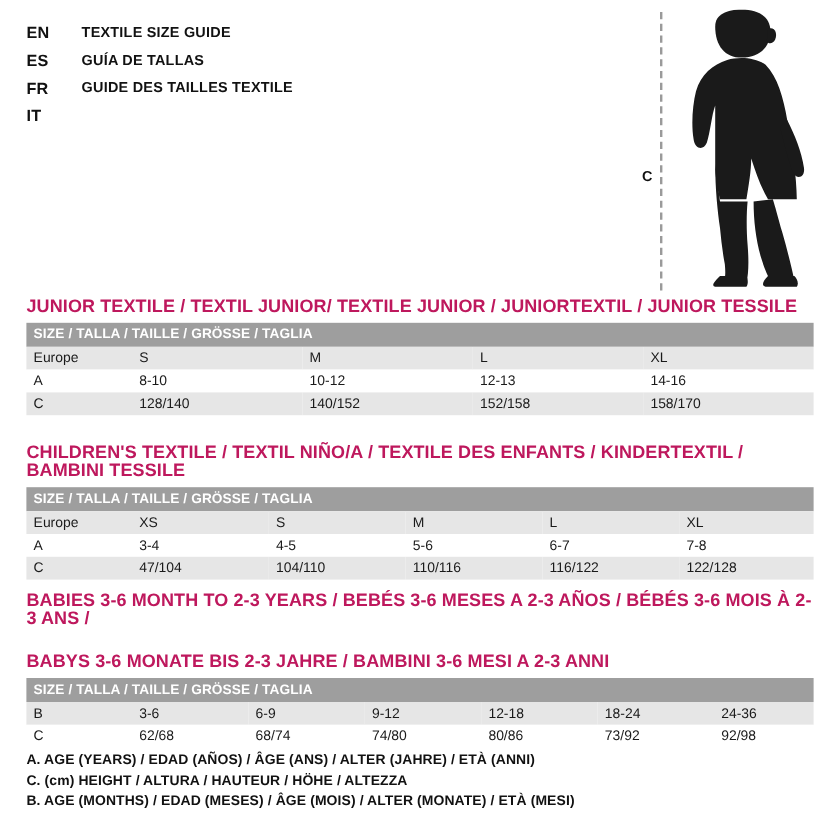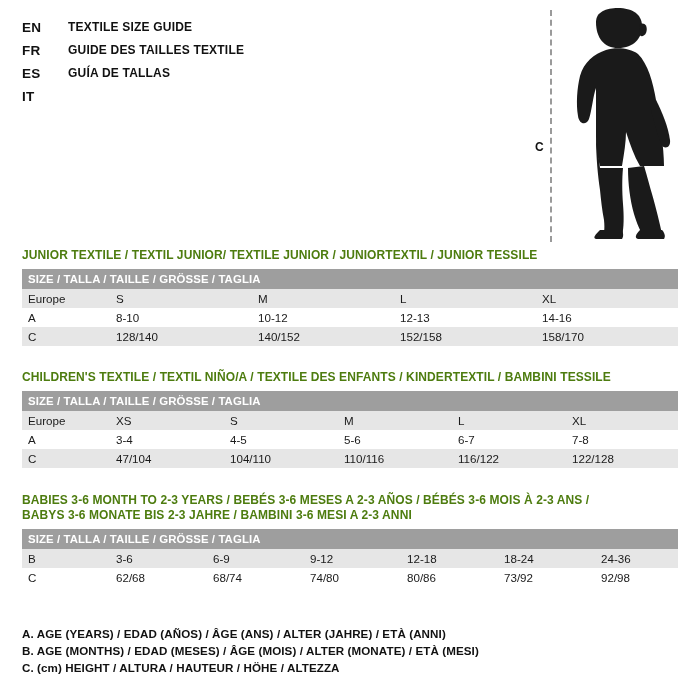--- a/index.html
+++ b/index.html
@@ -78,28 +78,28 @@
     padding: 2px 2px;
   }
   .silhouette {
     position: absolute;
     left: 52px;
     top: 2px;
   }
 
   
   .section-title {
-    font-size: 12px;
+    font-size: 15px;
     font-weight: 700;
     letter-spacing: 0.1px;
-    color: #4d7c0f;
+    color: #be185d;
     margin: 0 0 6px 0;
     line-height: 15px;
   }
-  .section-title .line2 { display: block; }
+  .section-title .line2 { display: block; margin-top: 21px; }
 
   
   table.size-table {
     width: 100%;
     border-collapse: collapse;
     font-size: 11.6px;
     table-layout: fixed;
   }
   table.size-table th {
     background: #9e9e9e;
@@ -147,26 +147,26 @@
 <body>
 
 <div class="page">
 
   <div class="lang-block">
     <div class="lang-row">
       <span class="lang-code">EN</span>
       <span class="lang-title">TEXTILE SIZE GUIDE</span>
     </div>
     <div class="lang-row">
+      <span class="lang-code">ES</span>
+      <span class="lang-title">GUÍA DE TALLAS</span>
+    </div>
+    <div class="lang-row">
       <span class="lang-code">FR</span>
       <span class="lang-title">GUIDE DES TAILLES TEXTILE</span>
-    </div>
-    <div class="lang-row">
-      <span class="lang-code">ES</span>
-      <span class="lang-title">GUÍA DE TALLAS</span>
     </div>
     <div class="lang-row">
       <span class="lang-code">IT</span>
     </div>
   </div>
 
   <div class="figure-area">
     <div class="dashed-line"></div>
     <div class="c-label">C</div>
     <svg class="silhouette" width="120" height="232" viewBox="0 0 120 232">
@@ -318,17 +318,17 @@
           <td>80/86</td>
           <td>73/92</td>
           <td>92/98</td>
         </tr>
       </tbody>
     </table>
   </div>
 
   <div class="legend">
     <div>A. AGE (YEARS) / EDAD (AÑOS) / ÂGE (ANS) / ALTER (JAHRE) / ETÀ (ANNI)</div>
+    <div>C. (cm) HEIGHT / ALTURA / HAUTEUR / HÖHE / ALTEZZA</div>
     <div>B. AGE (MONTHS) / EDAD (MESES) / ÂGE (MOIS) / ALTER (MONATE) / ETÀ (MESI)</div>
-    <div>C. (cm) HEIGHT / ALTURA / HAUTEUR / HÖHE / ALTEZZA</div>
   </div>
 
 </div>
 
 </body></html>

